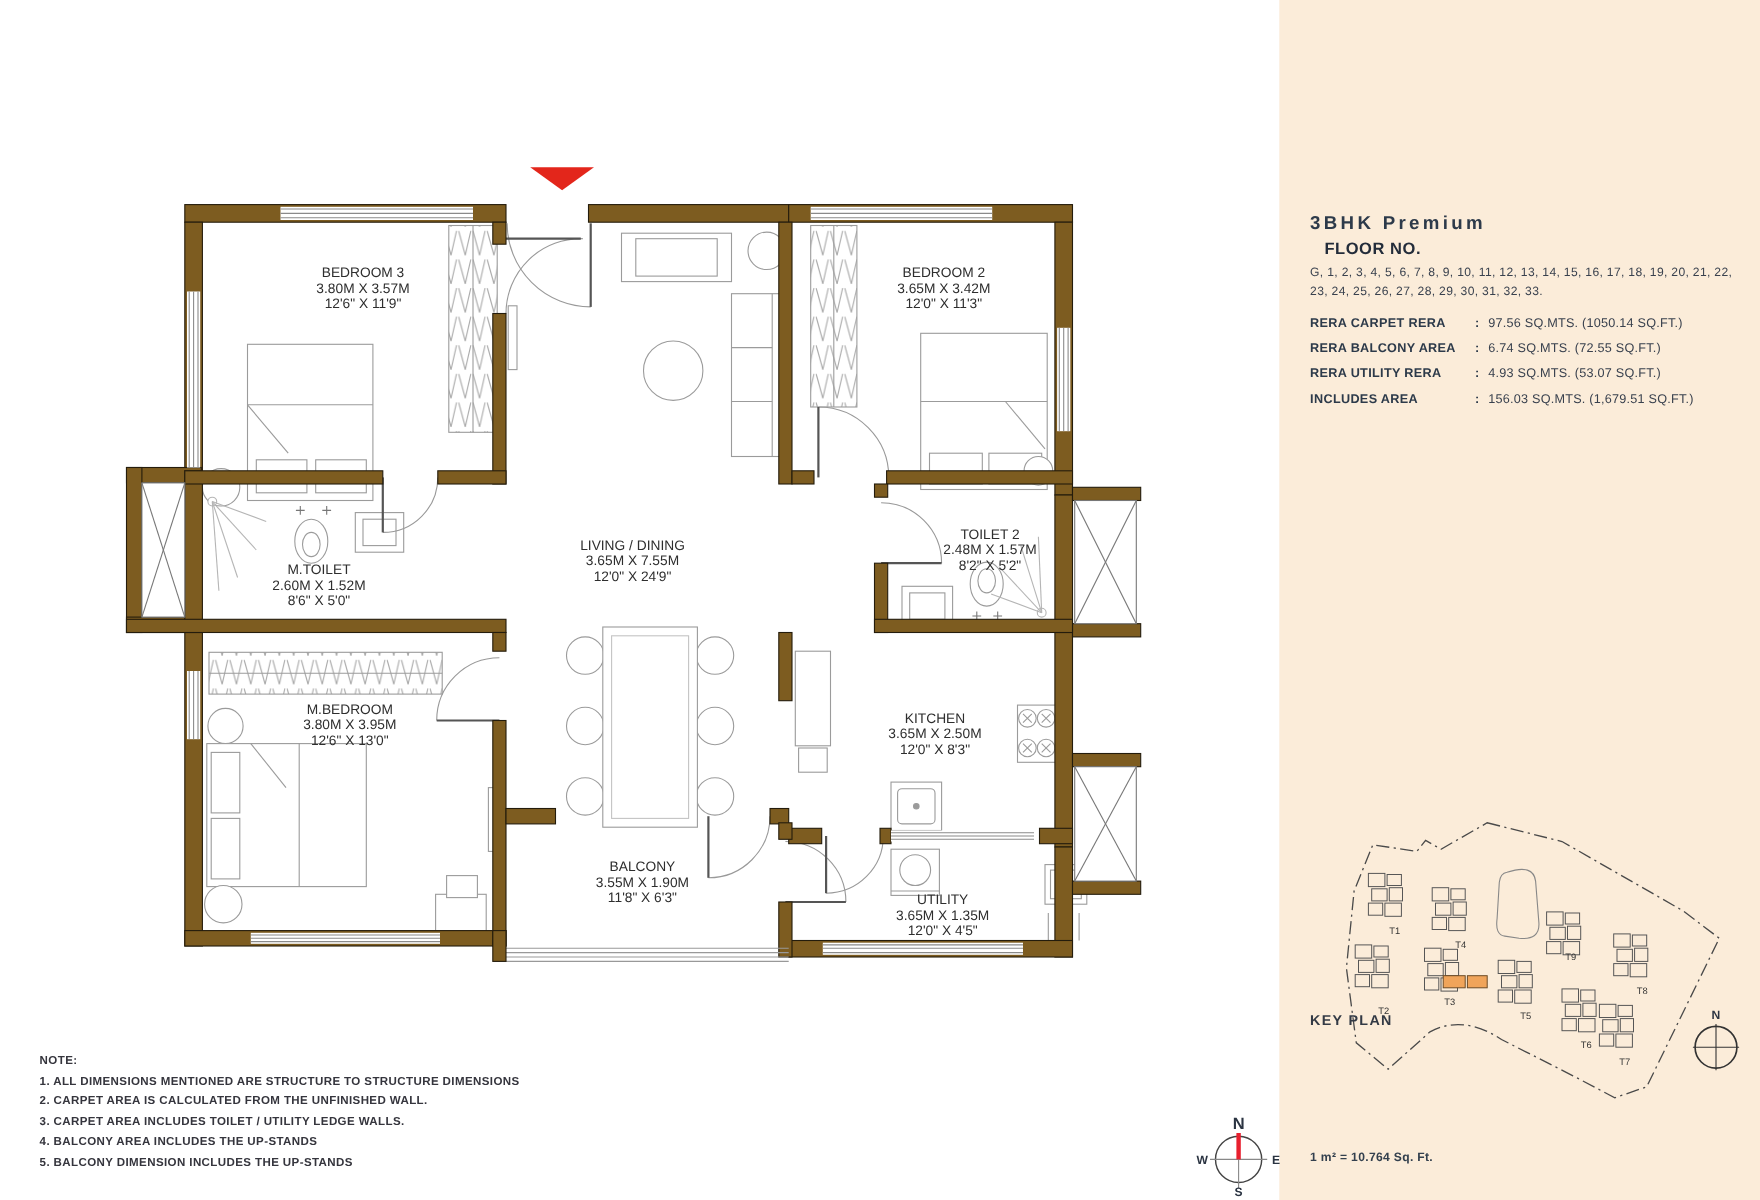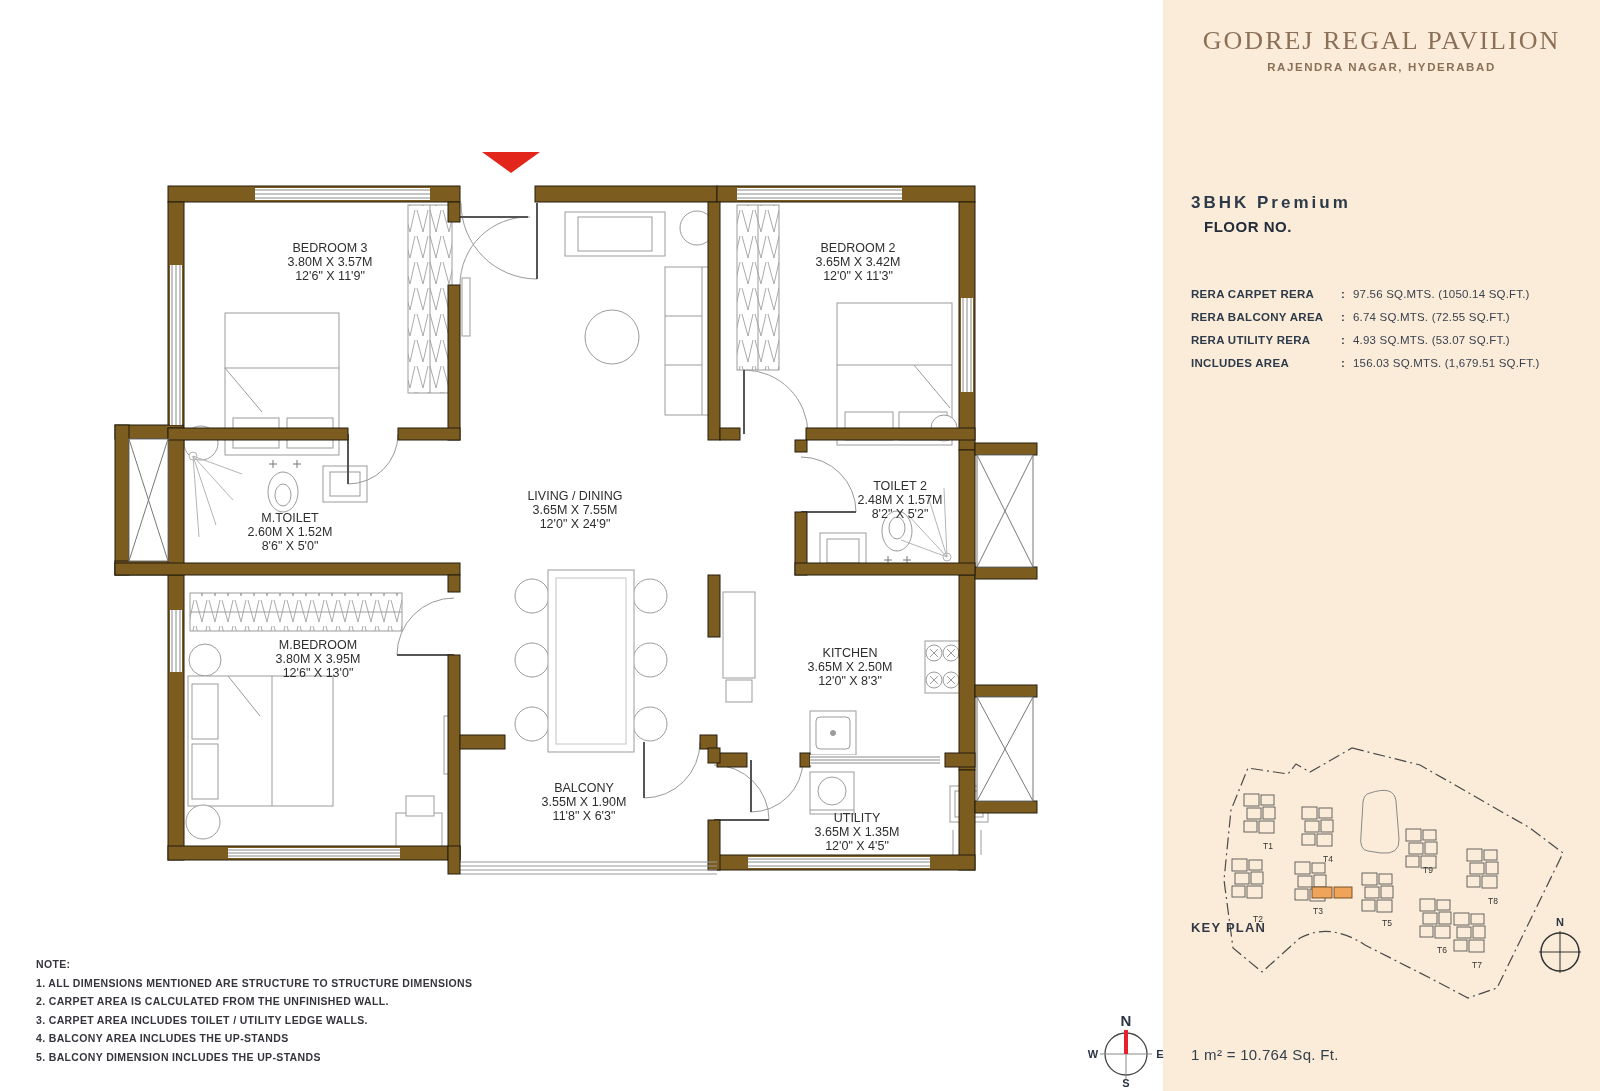--- a/index.html
+++ b/index.html
@@ -11,21 +11,21 @@
   .brand-title{font-family:"Liberation Serif",serif;font-size:26px;letter-spacing:2px;font-weight:400;}
   .brand-sub{font-size:11.5px;font-weight:700;letter-spacing:1.6px;margin-top:5px;color:#8b7057;}
   .unit-type{left:28px;top:172px;font-size:17px;font-weight:700;letter-spacing:3px;color:#2d3a4a;margin-top:21px;}
   .floor-no{left:28px;top:218px;font-size:15px;font-weight:700;letter-spacing:.5px;color:#232c3a;margin-left:13px;}
   .floors{left:28px;top:240px;width:385px;font-size:11px;line-height:17px;letter-spacing:.3px;color:#39414e;}
   .areas{left:28px;top:288px;display:grid;grid-template-columns:150px 12px 1fr;row-gap:11px;font-size:11.5px;}
   .area-label{font-weight:700;color:#2d3a4a;letter-spacing:.3px;}
   .area-colon{color:#2d3a4a;font-weight:700;}
   .area-value{color:#39414e;letter-spacing:.2px;}
   .keyplan-label{left:28px;top:920px;font-size:13px;font-weight:700;letter-spacing:1.2px;color:#333a45;}
-  .scale-note{left:28px;top:1046px;font-size:15px;font-weight:400;letter-spacing:.3px;color:#33404e;}
+  .scale-note{left:28px;top:1046px;font-size:11px;font-weight:700;letter-spacing:.3px;color:#33404e;}
   
   .notes{left:36px;top:958px;font-size:10.5px;color:#35353d;letter-spacing:.35px;font-weight:700;}
   .notes .note-line{margin-top:6.5px;font-weight:600;}
   
   text.room-name,text.room-dim{font-family:"Liberation Sans",sans-serif;font-size:12.5px;fill:#2e2e2e;}
   text.tlabel{font-family:"Liberation Sans",sans-serif;font-size:8.5px;fill:#333;}
   text.cdir{font-family:"Liberation Sans",sans-serif;font-size:11px;font-weight:700;fill:#2b3442;}
 </style>
 </head>
 <body>
@@ -307,27 +307,24 @@
       </g>
       <g>
         <text class="room-name" x="857" y="822">UTILITY</text>
         <text class="room-dim" x="857" y="836">3.65M X 1.35M</text>
         <text class="room-dim" x="857" y="850">12'0" X 4'5"</text>
       </g>
     </g>
   </svg>
 
   <div class="abs right-panel">
-    <div class="abs brand">
-      <div class="brand-title">GODREJ REGAL PAVILION</div>
-      <div class="brand-sub">RAJENDRA NAGAR, HYDERABAD</div>
-    </div>
 
     <div class="abs unit-type">3BHK Premium</div>
     <div class="abs floor-no">FLOOR NO.</div>
+    <div class="abs floors">G, 1, 2, 3, 4, 5, 6, 7, 8, 9, 10, 11, 12, 13, 14, 15, 16, 17, 18, 19, 20, 21, 22, 23, 24, 25, 26, 27, 28, 29, 30, 31, 32, 33.</div>
 
     <div class="abs areas">
       <div class="area-label">RERA CARPET RERA</div>
       <div class="area-colon">:</div>
       <div class="area-value">97.56 SQ.MTS. (1050.14 SQ.FT.)</div>
       <div class="area-label">RERA BALCONY AREA</div>
       <div class="area-colon">:</div>
       <div class="area-value">6.74 SQ.MTS. (72.55 SQ.FT.)</div>
       <div class="area-label">RERA UTILITY RERA</div>
       <div class="area-colon">:</div>

